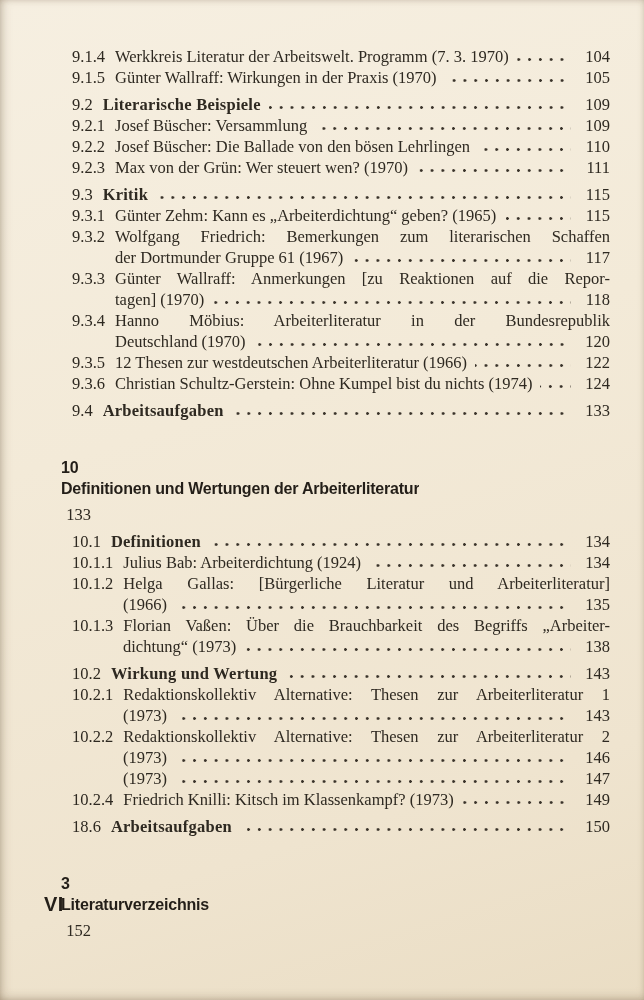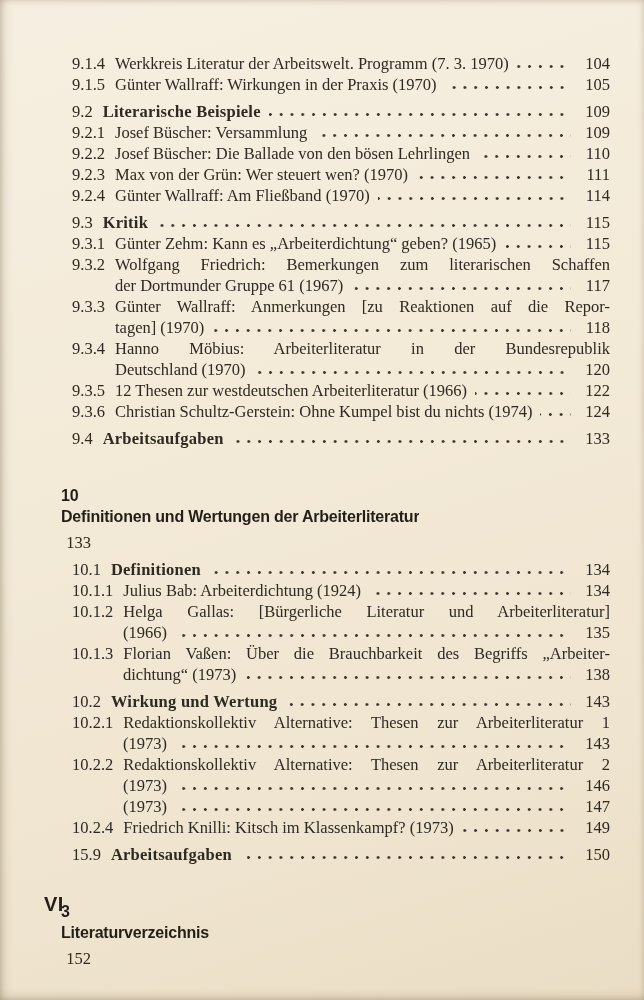--- a/index.html
+++ b/index.html
@@ -17,21 +17,21 @@
       inset -2px 0 7px -4px rgba(95, 73, 48, 0.20),
       inset 0 -5px 12px -5px rgba(95, 73, 48, 0.30),
       inset 0 3px 9px -5px rgba(95, 73, 48, 0.16);
     color: var(--ink, #2e2921);
     font-family: "Liberation Serif", "DejaVu Serif", serif;
     font-size: 16.5px;
     line-height: 21px;
   }
   .toc {
     position: absolute;
-    left: 72px; right: 34px; top: 46px; margin-top: 7px;
+    left: 72px; right: 34px; top: 46px;
   }
   .entry { margin: 0; }
   .entry.gap-sm { margin-top: 6px; }
   .entry.gap-lg { margin-top: 36px; }
   .line { position: relative; }
   
   .line.fill {
     text-align: justify;
     text-align-last: justify;
     height: 21px;
@@ -126,28 +126,20 @@
         </div>
       </div>
       <div class="entry style-item">
         <div class="line last">
           <span class="num">9.2.3</span>
           <span class="txt">Max von der Grün: Wer steuert wen? (1970)</span>
           <span class="dots"></span>
           <span class="pg">111</span>
         </div>
       </div>
-      <div class="entry style-item">
-        <div class="line last">
-          <span class="num">9.2.4</span>
-          <span class="txt">Günter Wallraff: Am Fließband (1970)</span>
-          <span class="dots"></span>
-          <span class="pg">114</span>
-        </div>
-      </div>
       <div class="entry style-section gap-sm">
         <div class="line last">
           <span class="num">9.3</span>
           <span class="txt">Kritik</span>
           <span class="dots"></span>
           <span class="pg">115</span>
         </div>
       </div>
       <div class="entry style-item">
         <div class="line last">
@@ -279,21 +271,21 @@
       <div class="entry style-item">
         <div class="line last">
           <span class="num">10.2.4</span>
           <span class="txt">Friedrich Knilli: Kitsch im Klassenkampf? (1973)</span>
           <span class="dots"></span>
           <span class="pg">149</span>
         </div>
       </div>
       <div class="entry style-section gap-sm">
         <div class="line last">
-          <span class="num">15.9</span>
+          <span class="num">18.6</span>
           <span class="txt">Arbeitsaufgaben</span>
           <span class="dots"></span>
           <span class="pg">150</span>
         </div>
       </div>
       <div class="entry style-chapter gap-lg">
         <div class="line last">
           <span class="num">3</span>
           <span class="txt">Literaturverzeichnis</span>
           <span class="dots"></span>

